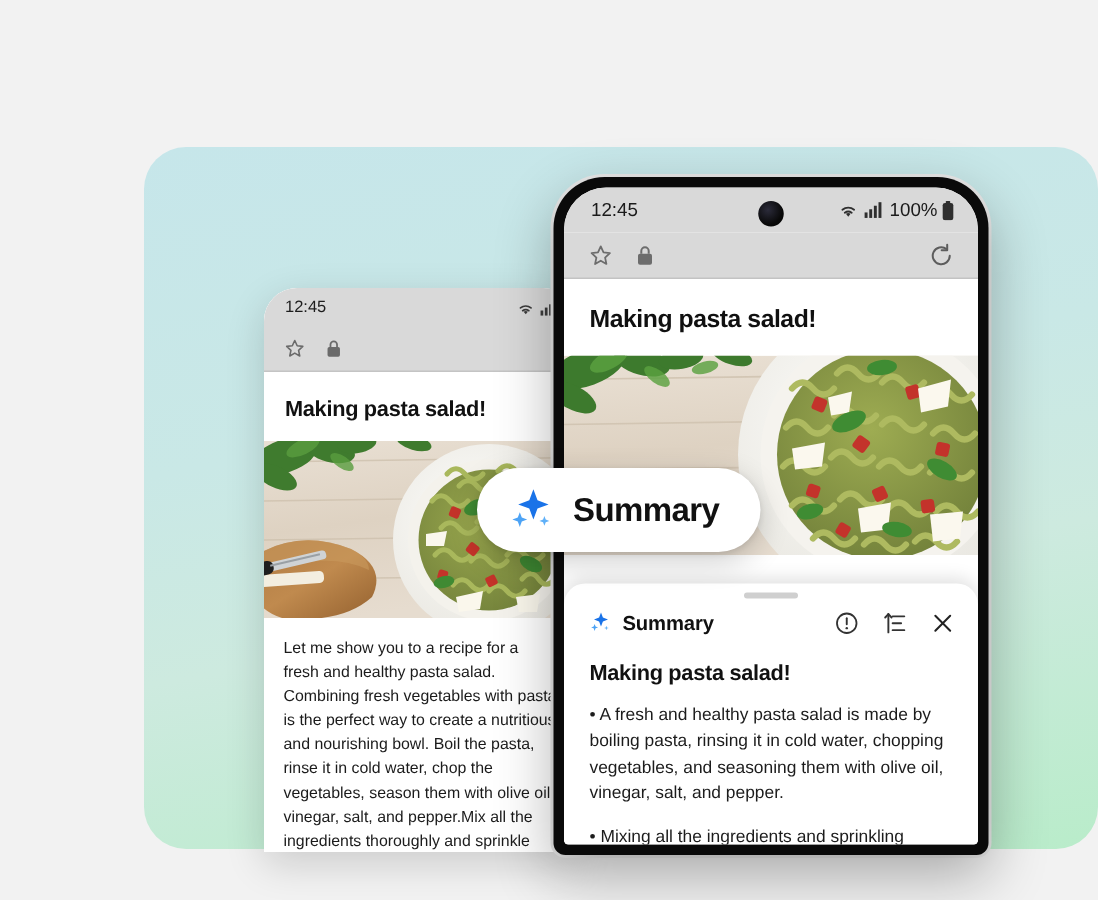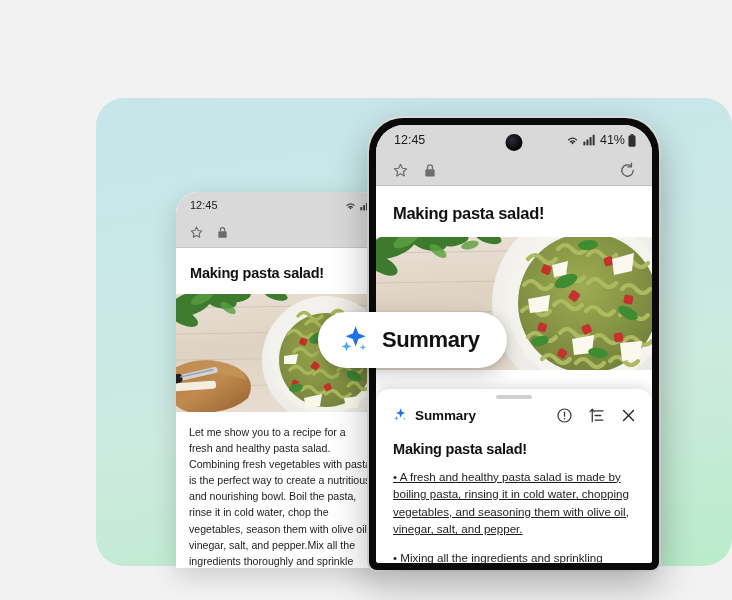--- a/index.html
+++ b/index.html
@@ -116,21 +116,20 @@
     letter-spacing:-.1px;
   }
   .sum-actions{ margin-left:auto; display:flex; align-items:center; gap:15px; }
   .sum-h2{
     font-size:14.5px; font-weight:700; color:#111;
     padding:8px 17px 0 17px; letter-spacing:-.2px;
   }
   .sum-para{
     font-size:11.6px; line-height:17.6px; color:#1c1c1c;
     padding:11px 20px 0 17px;
-    text-decoration:underline;
   }
 
   
   #summary-pill{
     position:absolute; left:318px; top:312px;
     height:56px; padding:0 28px 0 20px;
     background:#fff; border-radius:28px;
     display:flex; align-items:center; gap:12px;
     box-shadow:0 6px 20px rgba(0,0,0,.20), 0 1px 4px rgba(0,0,0,.10);
     z-index:60;
@@ -285,21 +284,21 @@
           <path d="M12 17.5l-2.6-3.2a4.2 4.2 0 015.2 0z" fill="#2f2f2f"></path>
           <path d="M5.5 9.6a10.4 10.4 0 0113 0" stroke="#2f2f2f" stroke-width="2.1" fill="none" stroke-linecap="round"></path>
           <path d="M8.2 13a6.5 6.5 0 017.6 0" stroke="#2f2f2f" stroke-width="2.1" fill="none" stroke-linecap="round"></path>
         </svg>
         <svg class="ico" width="13" height="12" viewBox="0 0 16 14">
           <rect x="0.5" y="9" width="2.4" height="4.5" fill="#2f2f2f"></rect>
           <rect x="4.3" y="6.4" width="2.4" height="7.1" fill="#2f2f2f"></rect>
           <rect x="8.1" y="3.5" width="2.4" height="10" fill="#2f2f2f"></rect>
           <rect x="11.9" y="0.6" width="2.4" height="12.9" fill="#2f2f2f"></rect>
         </svg>
-        <span style="margin-left:1px;">41%</span>
+        <span style="margin-left:1px;">100%</span>
         <svg class="ico" width="8" height="13" viewBox="0 0 11 18">
           <rect x="3.4" y="0" width="4.2" height="2" rx="0.8" fill="#2f2f2f"></rect>
           <rect x="0.6" y="1.8" width="9.8" height="16" rx="2.2" fill="#2f2f2f"></rect>
         </svg>
       </span>
     </div>
 
     <div class="f-toolbar">
       <svg class="ico" width="17" height="17" viewBox="0 0 24 24" style="margin-right:15px;">
         <path d="M12 3.2l2.6 5.6 6 .7-4.5 4.2 1.2 6-5.3-3-5.3 3 1.2-6L3.4 9.5l6-.7z" fill="none" stroke="#6d6d6d" stroke-width="1.7" stroke-linejoin="round"></path>

